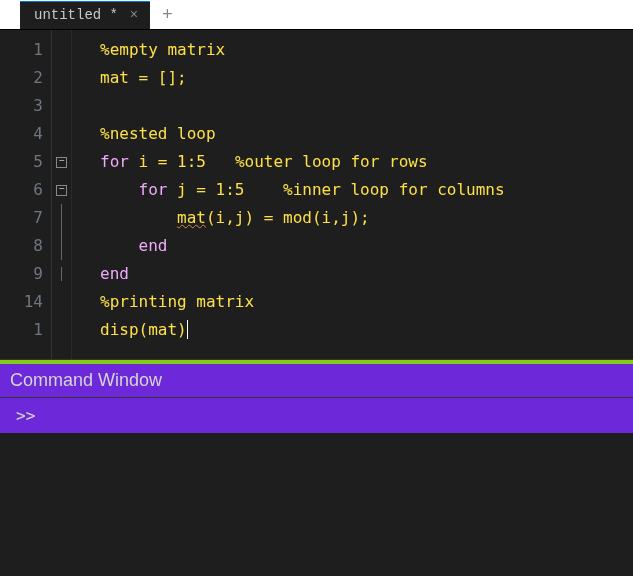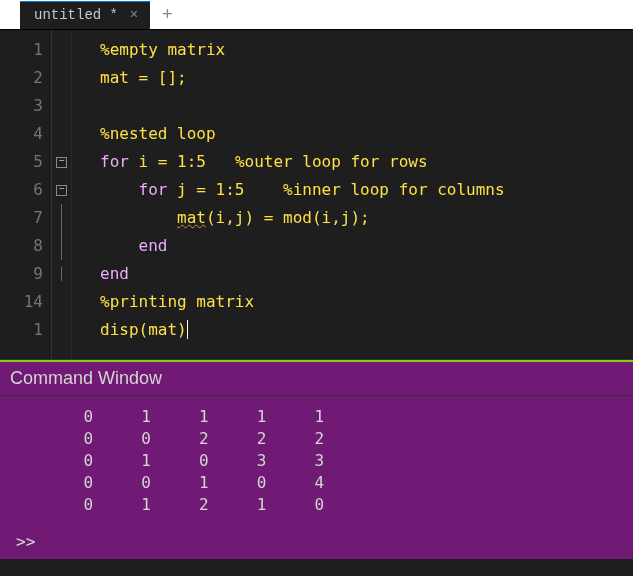--- a/index.html
+++ b/index.html
@@ -103,22 +103,22 @@
   .default { color: #fde047; }
   .cursor {
     border-right: 1px solid #fff;
   }
   .underline-wavy {
     text-decoration: underline wavy #cc8b4a;
     text-decoration-thickness: 1px;
     margin-top: 10px;
   }
   .command-window {
-    background: #701a75;
-    border-top: 2px solid #84cc16;
+    background: #6d28d9;
+    border-top: 4px solid #84cc16;
   }
   .cw-title {
     color: #d4d4d4;
     font-size: 18px;
     font-family: "Segoe UI", Arial, sans-serif;
     padding: 6px 10px;
     border-bottom: 1px solid #333;
   }
   .cw-output {
     padding: 10px 16px 8px 16px;
@@ -181,20 +181,14 @@
         <div class="fold-line" style="height: 14px; margin-top: 0px;"></div>
       </div>
       <div class="fold-box"></div>
       <div class="fold-box"></div>
     </div>
   <div class="code" id="code"><div><span class="comment">%empty matrix</span></div><div><span class="default">mat = [];</span></div><div>&nbsp;</div><div><span class="comment">%nested loop</span></div><div><span class="keyword">for</span><span class="default"> i = 1:5   </span><span class="comment">%outer loop for rows</span></div><div><span class="default">    </span><span class="keyword">for</span><span class="default"> j = 1:5    </span><span class="comment">%inner loop for columns</span></div><div><span class="default">        </span><span class="default underline-wavy">mat</span><span class="default">(i,j) = mod(i,j);</span></div><div><span class="default">    </span><span class="keyword">end</span></div><div><span class="keyword">end</span></div><div><span class="comment">%printing matrix</span></div><div><span class="default">disp(mat)</span><span class="cursor"></span></div></div>
 </div>
 
 <div class="command-window">
   <div class="cw-title">Command Window</div>
-  <div class="cw-output" id="cwoutput">       0     1     1     1     1
-       0     0     2     2     2
-       0     1     0     3     3
-       0     0     1     0     4
-       0     1     2     1     0
-</div>
   <div class="prompt"><span>&gt;&gt;</span></div>
 </div>
 
 </body></html>

